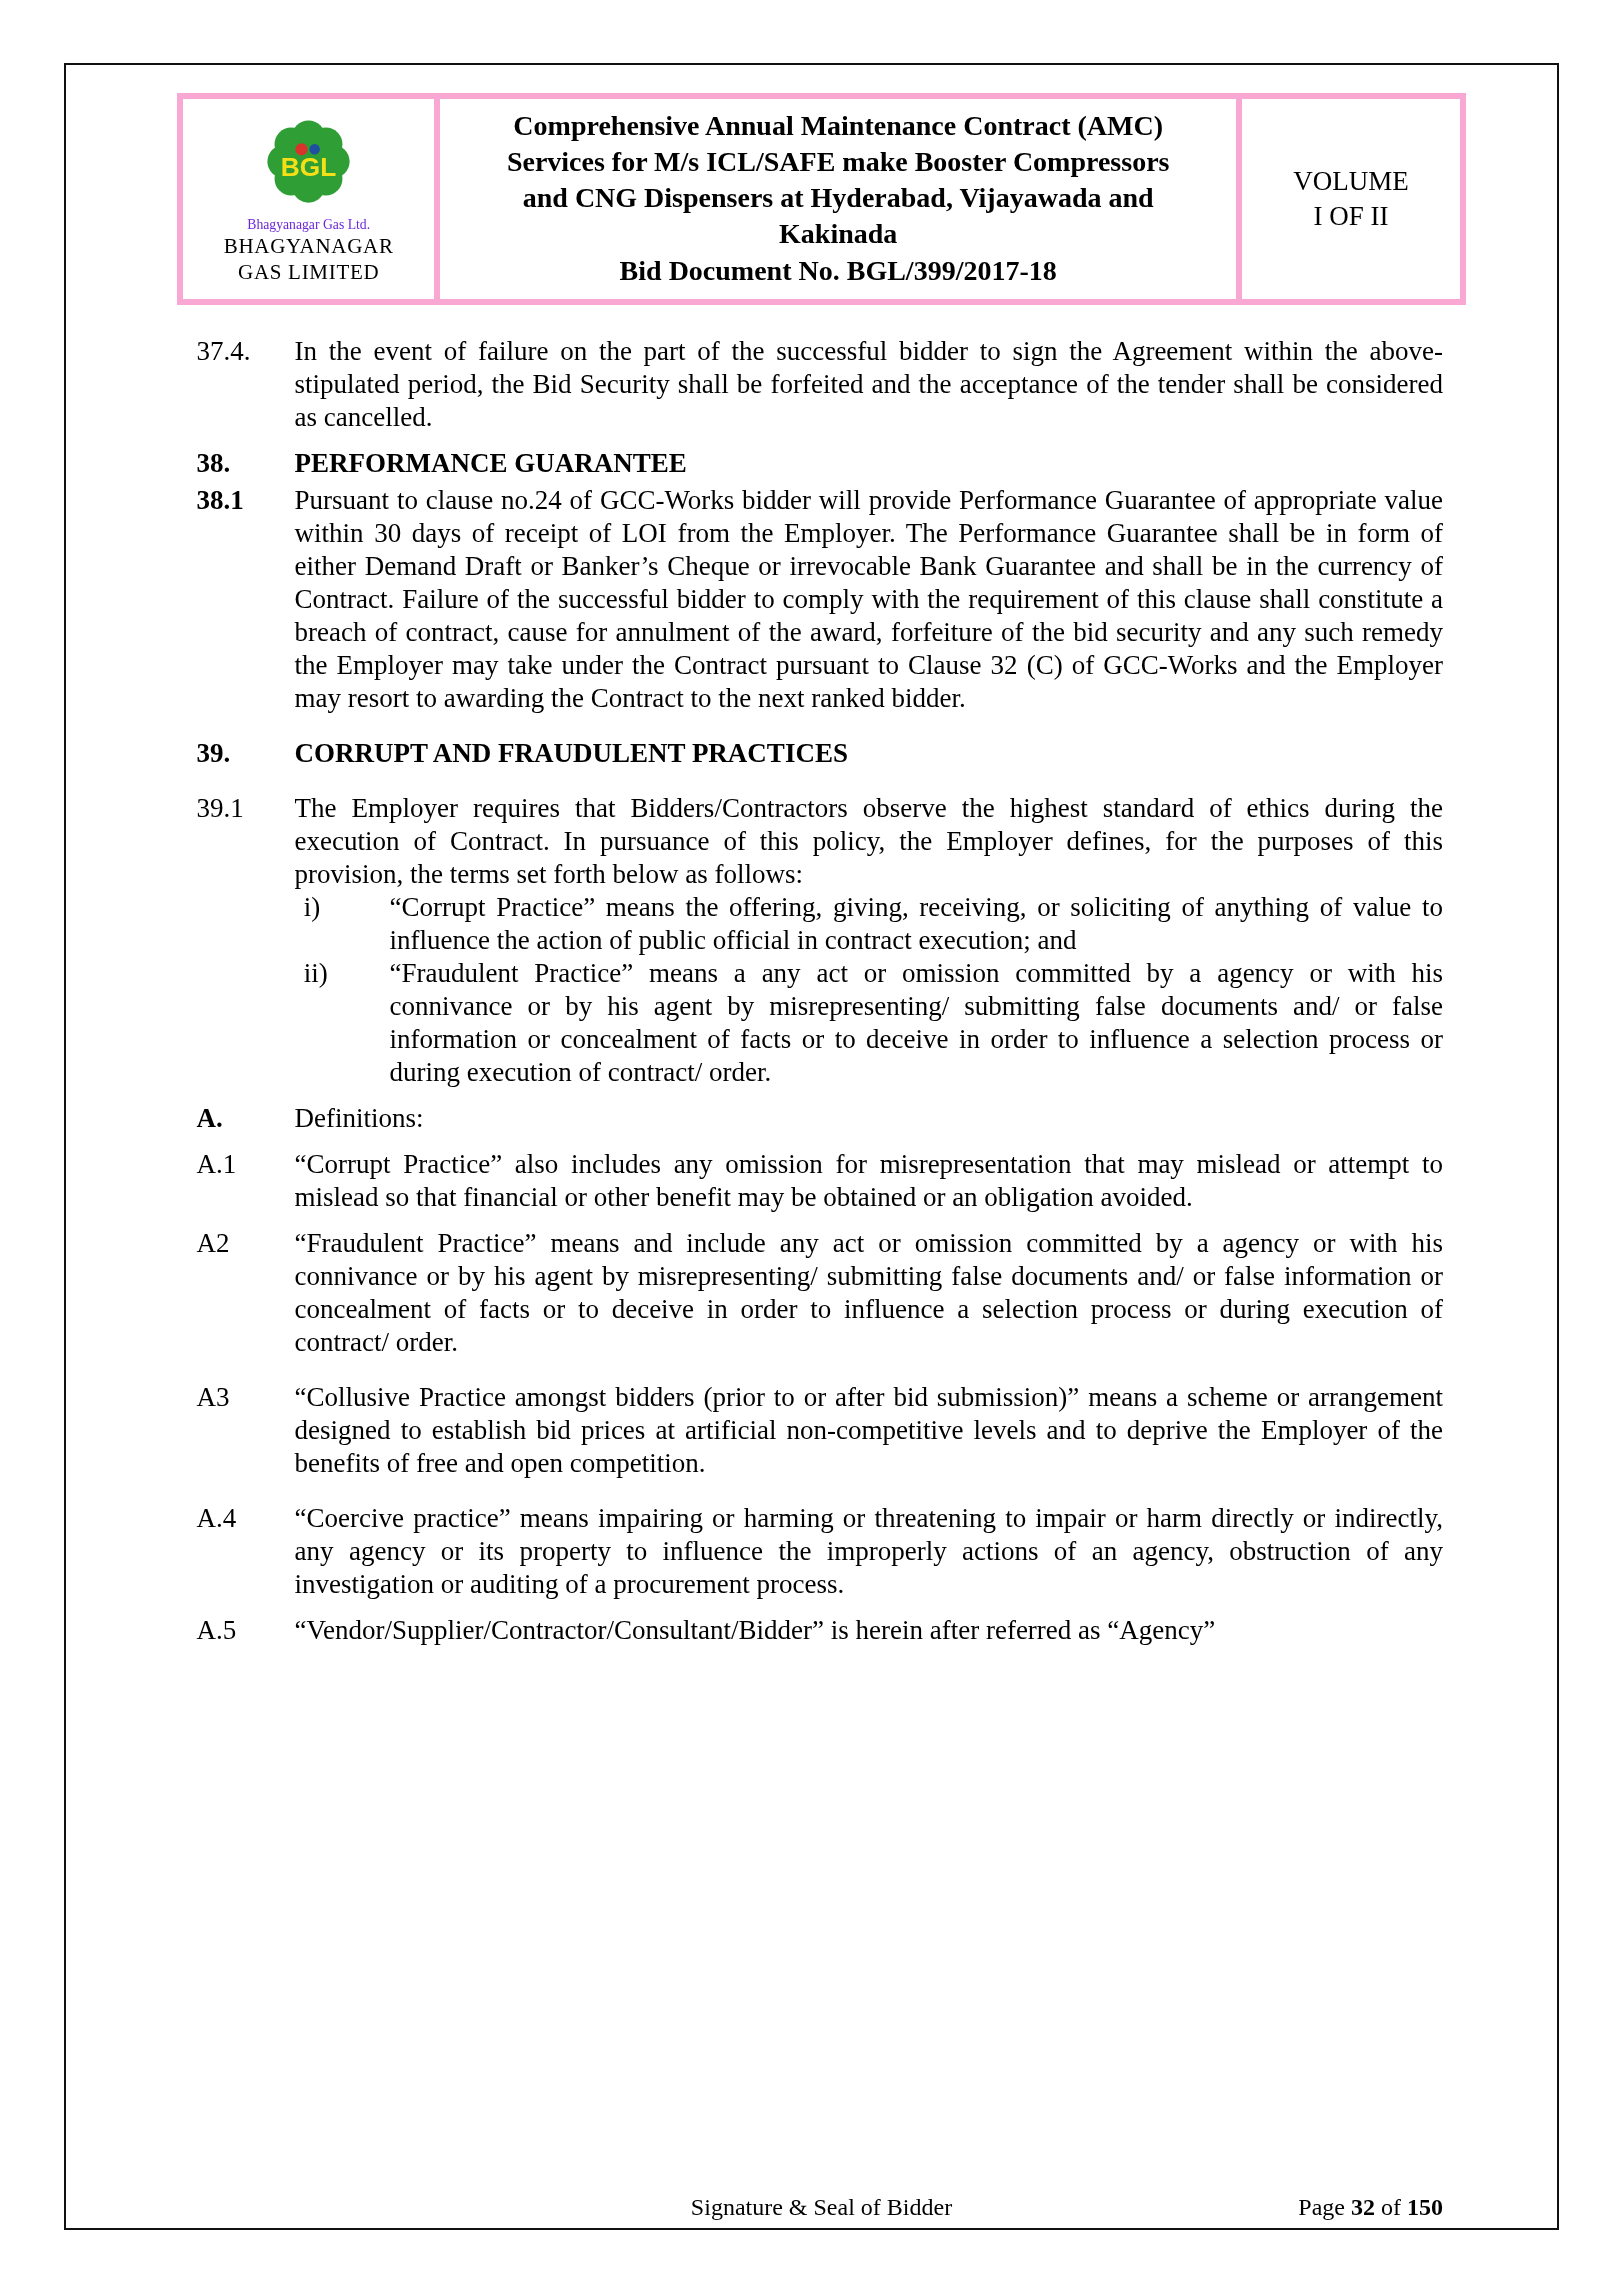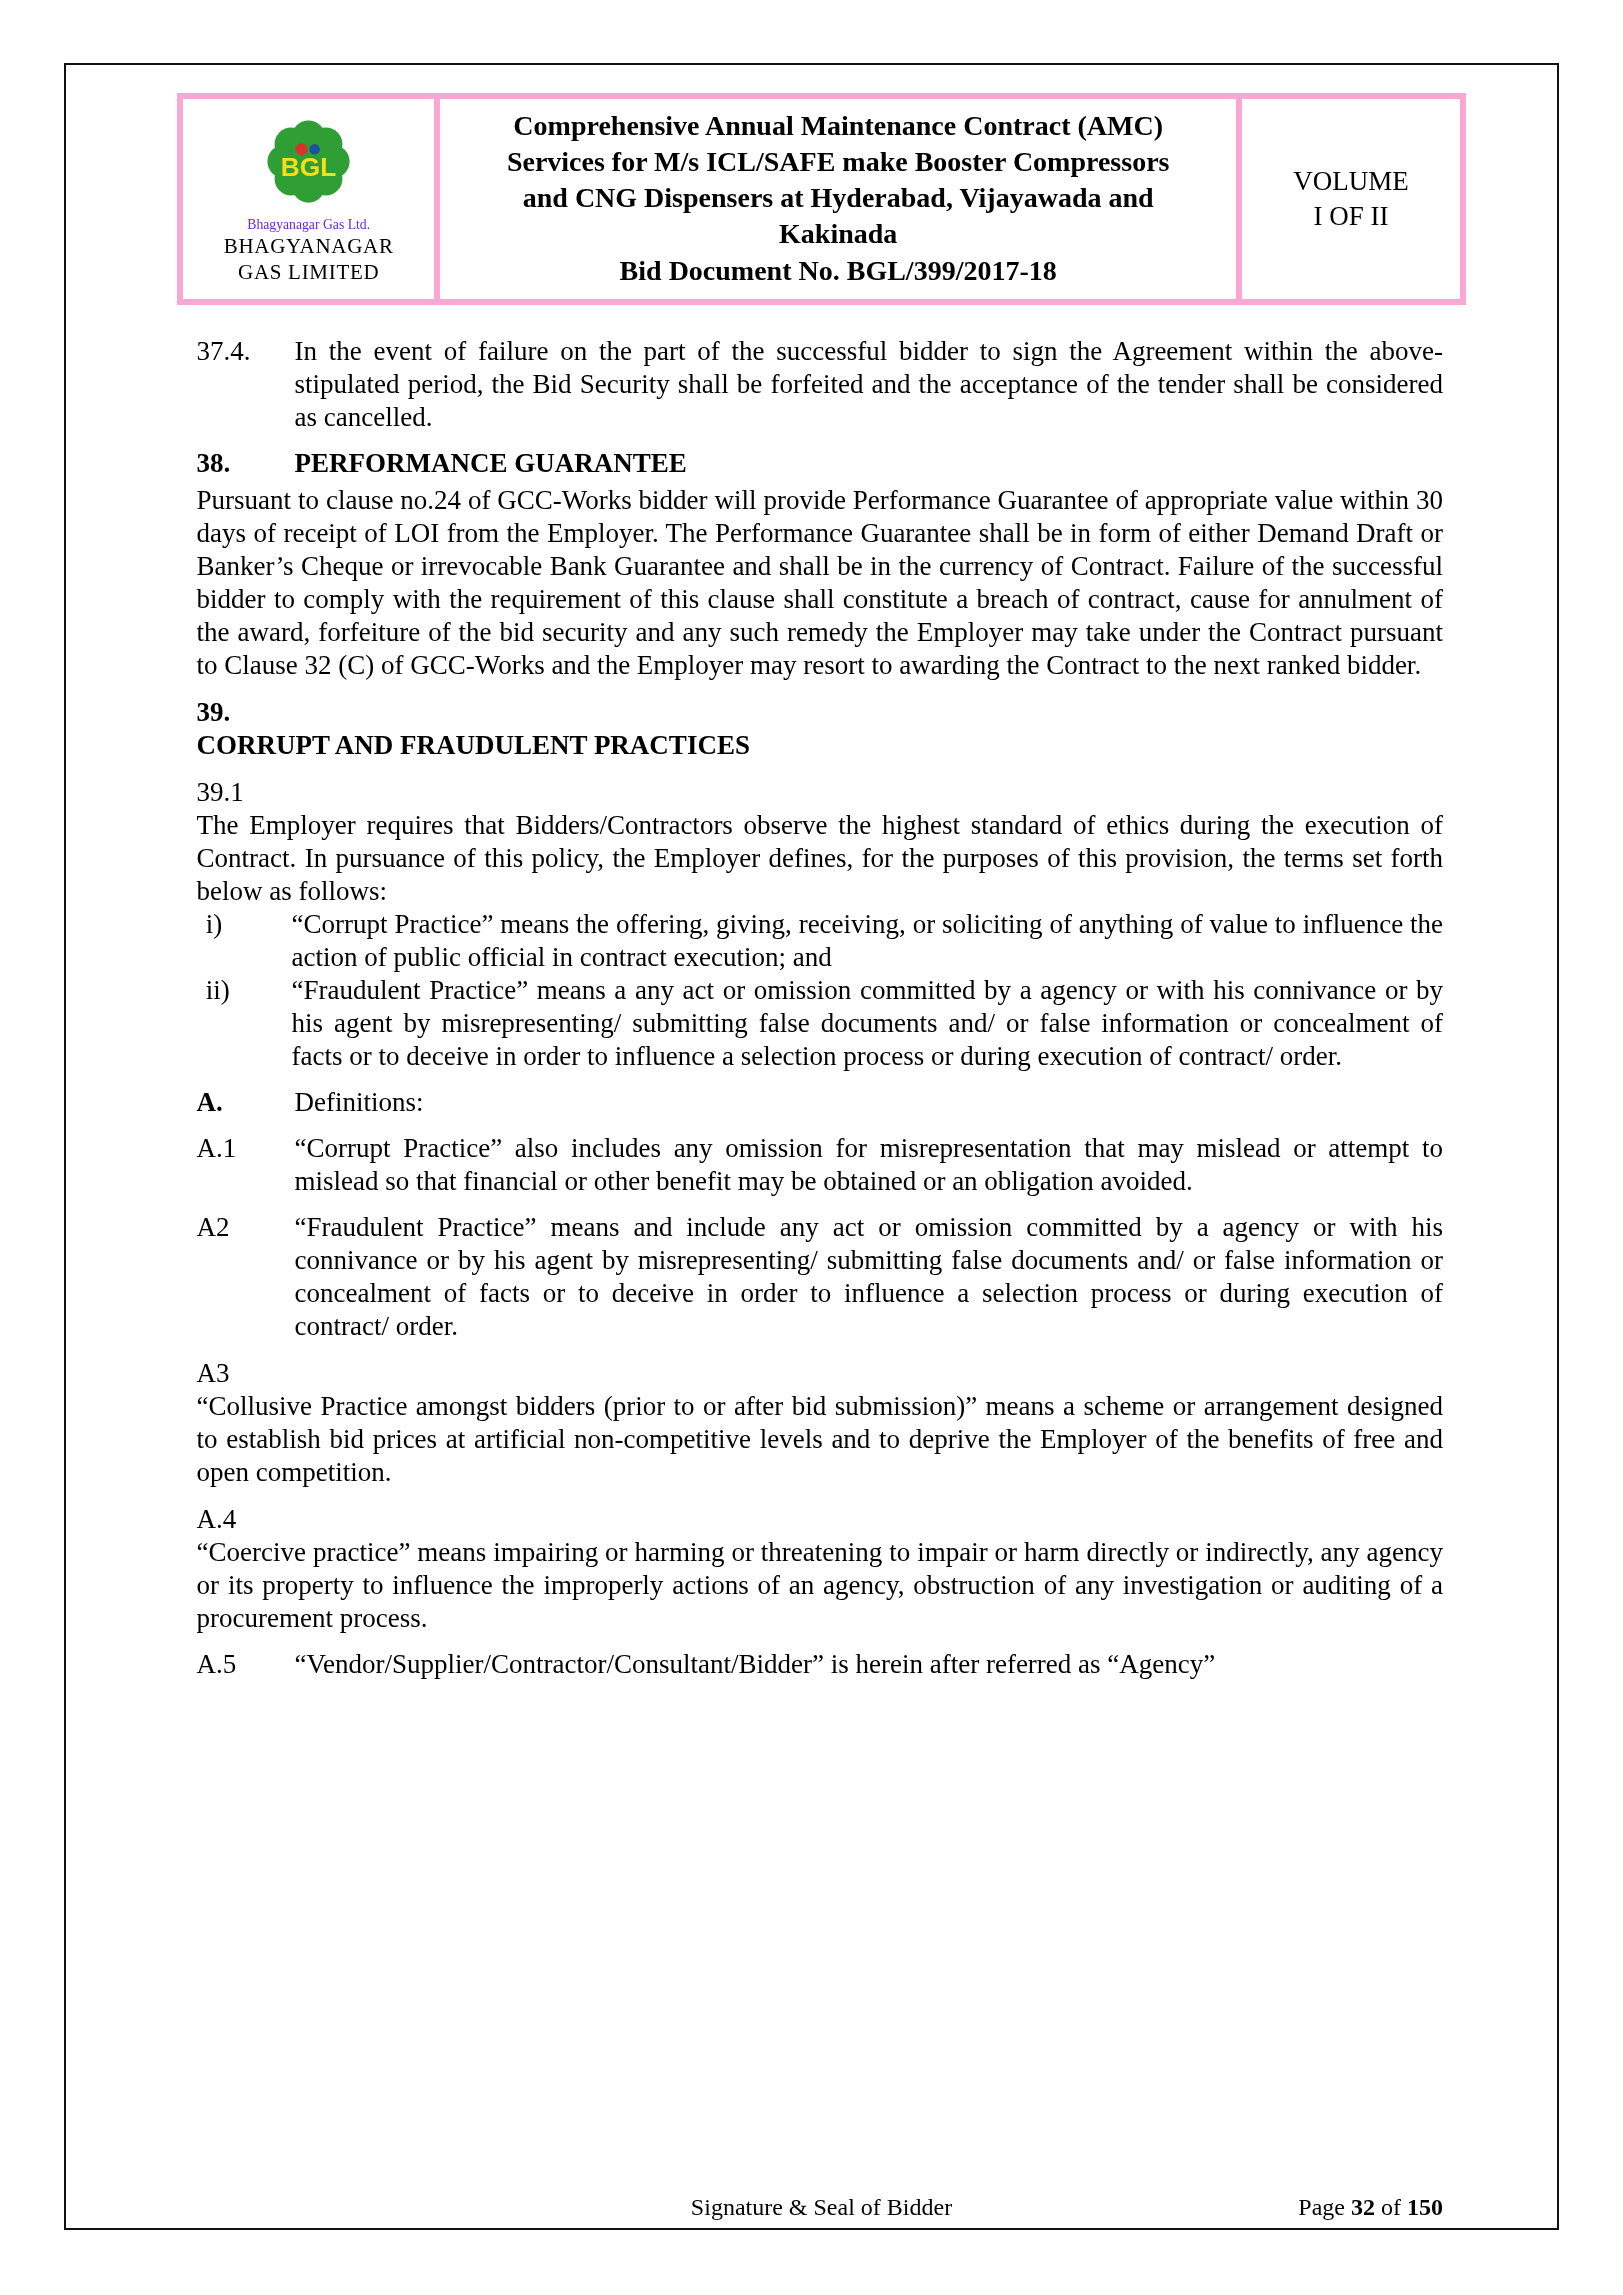--- a/index.html
+++ b/index.html
@@ -38,21 +38,21 @@
   td.volume-cell { width: 216px; text-align: center; font-size: 27px; line-height: 35px; }
   .title-line { font-weight: bold; font-size: 28px; line-height: 36px; }
   .doc-no { font-weight: bold; font-size: 28px; line-height: 38px; }
   .logo-tagline { color: #6d28d9; font-size: 13.7px; line-height: 17px; }
   .company-name { font-size: 21px; line-height: 26px; letter-spacing: 0.7px; }
   
   .clause-list { margin-top: 29.4px; padding: 0 23px 0 19.6px; }
   .clause-row { display: flex; margin-top: 13px; font-size: 27px; line-height: 33px; }
   .clause-row:first-child { margin-top: 0; }
   .clause-row.tight { margin-top: 3.9px; }
-  .clause-row.large { margin-top: 14px; flex-direction: column; }
+  .clause-row.large { margin-top: 22px; }
   .clause-num { width: 98px; flex: none; }
   .clause-num.bold { font-weight: bold; }
   .clause-body { flex: 1; min-width: 0; }
   .clause-heading { font-weight: bold; }
   .clause-para { text-align: justify; }
   .sub-row { display: flex; }
   .sub-num { width: 95px; flex: none; padding-left: 9.2px; box-sizing: border-box; }
   .sub-body { flex: 1; min-width: 0; }
   
   .footer {
@@ -119,20 +119,21 @@
             <div class="clause-para">In the event of failure on the part of the successful bidder to sign the Agreement within the above-stipulated period, the Bid Security shall be forfeited and the acceptance of the tender shall be considered as cancelled.</div>
           </div>
         </div>
         <div class="clause-row">
           <div class="clause-num bold">38.</div>
           <div class="clause-body">
             <div class="clause-heading">PERFORMANCE GUARANTEE</div>
           </div>
         </div>
         <div class="clause-row tight">
+          <div class="clause-num bold">38.1</div>
           <div class="clause-body">
             <div class="clause-para">Pursuant to clause no.24 of GCC-Works bidder will provide Performance Guarantee of appropriate value within 30 days of receipt of LOI from the Employer. The Performance Guarantee shall be in form of either Demand Draft or Banker’s Cheque or irrevocable Bank Guarantee and shall be in the currency of Contract. Failure of the successful bidder to comply with the requirement of this clause shall constitute a breach of contract, cause for annulment of the award, forfeiture of the bid security and any such remedy the Employer may take under the Contract pursuant to Clause 32 (C) of GCC-Works and the Employer may resort to awarding the Contract to the next ranked bidder.</div>
           </div>
         </div>
         <div class="clause-row large">
           <div class="clause-num bold">39.</div>
           <div class="clause-body">
             <div class="clause-heading">CORRUPT AND FRAUDULENT PRACTICES</div>
           </div>
         </div>

